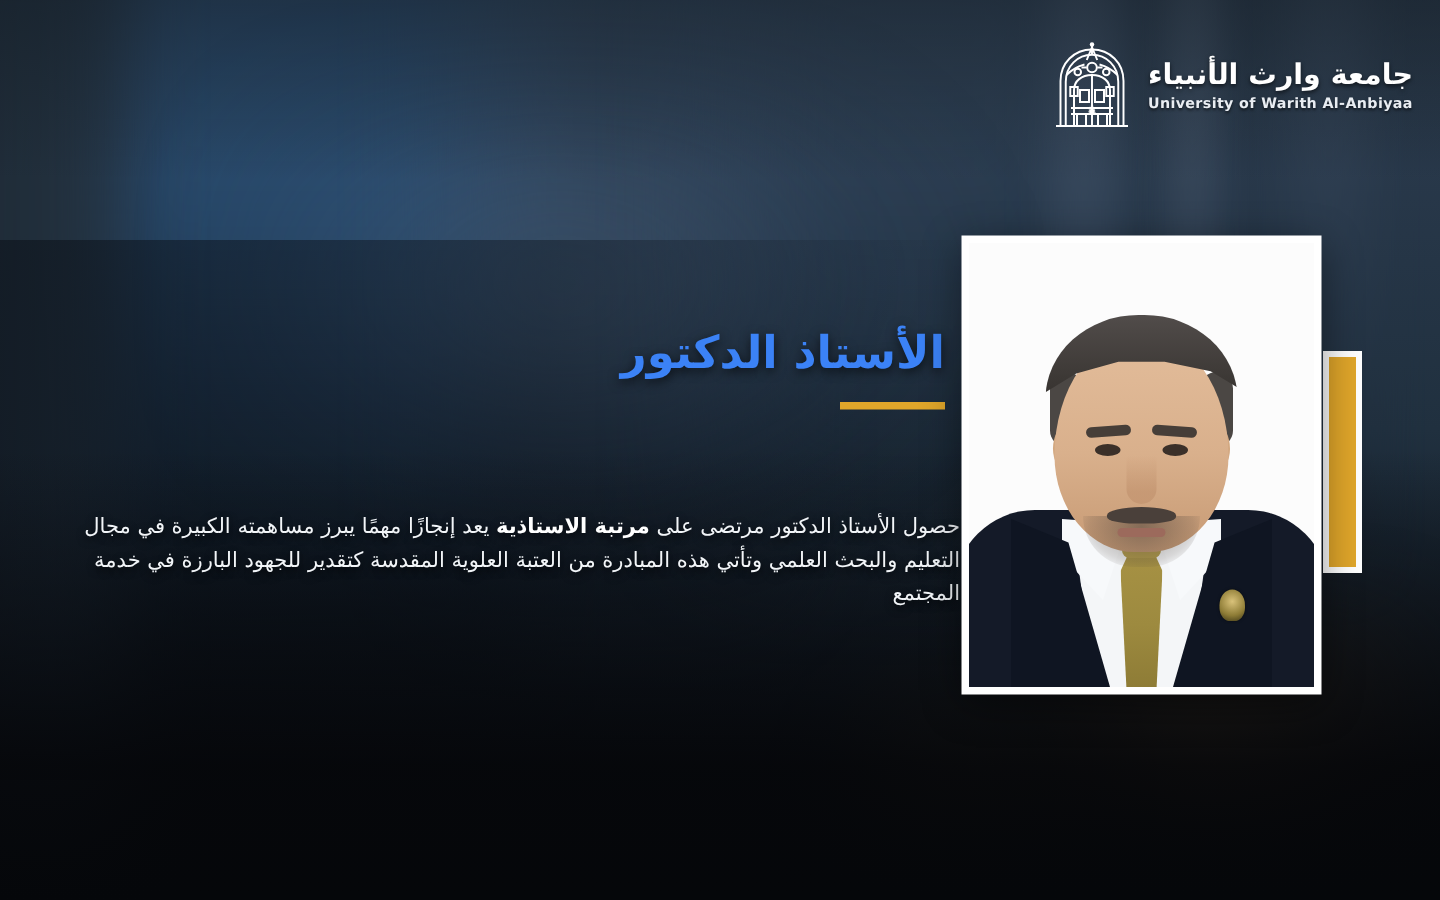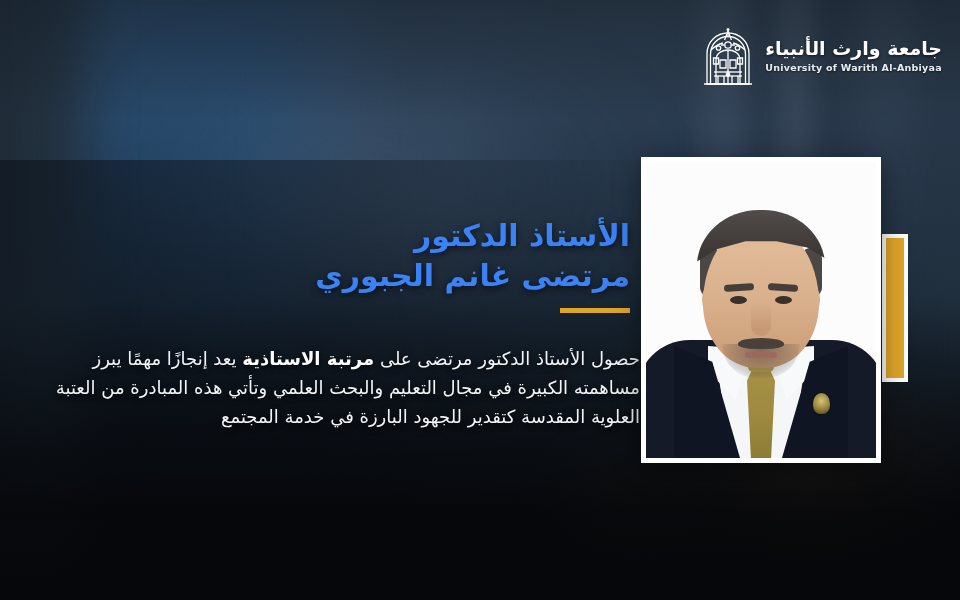--- a/index.html
+++ b/index.html
@@ -152,21 +152,21 @@
     font-size: 19px;
     font-weight: 700;
     letter-spacing: .2px;
     line-height: 1.25;
     white-space: nowrap;
     text-shadow: 0 1px 3px rgba(0,0,0,.6);
   }
   .brand-en-wrap {
     margin-top: 2px;
     display: flex;
-    flex-direction: column;
+    flex-direction: row;
     align-items: flex-end;
   }
   .brand-en {
     direction: ltr;
     color: #e9edf2;
     font-size: 9.5px;
     font-weight: 600;
     letter-spacing: .25px;
     white-space: nowrap;
     text-align: center;
@@ -210,21 +210,21 @@
 
   
   .body-copy {
     position: absolute;
     right: 320px;
     top: 326px;
     width: 600px;
     direction: rtl;
     text-align: right;
     color: #f2f5f8;
-    font-size: 18px;
+    font-size: 14px;
     font-weight: 400;
     line-height: 1.62;
     text-shadow: 0 2px 6px rgba(0,0,0,.75);
   }
   .body-copy b {
     font-weight: 700;
     color: #ffffff;
   }
 
   
@@ -476,21 +476,20 @@
           <circle cx="27" cy="1.6" r="1.5"></circle>
           <rect x="25.2" y="44.8" width="3.6" height="3.4" rx=".6"></rect>
         </g>
         <text x="27" y="47" text-anchor="middle" fill="#ffffff" font-size="5" font-family="DejaVu Sans, sans-serif">ﷺ</text>
       </svg>
     </div>
   </div>
 
   <div class="headline">
     <div class="headline-line">الأستاذ الدكتور</div>
-    <div class="headline-line">مرتضى غانم الجبوري</div>
     <div class="headline-rule"></div>
   </div>
 
   <p class="body-copy"><span>حصول الأستاذ الدكتور مرتضى على </span><b>مرتبة الاستاذية</b><span> يعد إنجازًا مهمًا يبرز مساهمته الكبيرة في مجال التعليم والبحث العلمي وتأتي هذه المبادرة من العتبة العلوية المقدسة كتقدير للجهود البارزة في خدمة المجتمع</span></p>
 
   <div class="accent-bar-frame">
     <div class="accent-bar"></div>
   </div>
 
   <div class="portrait-frame">

